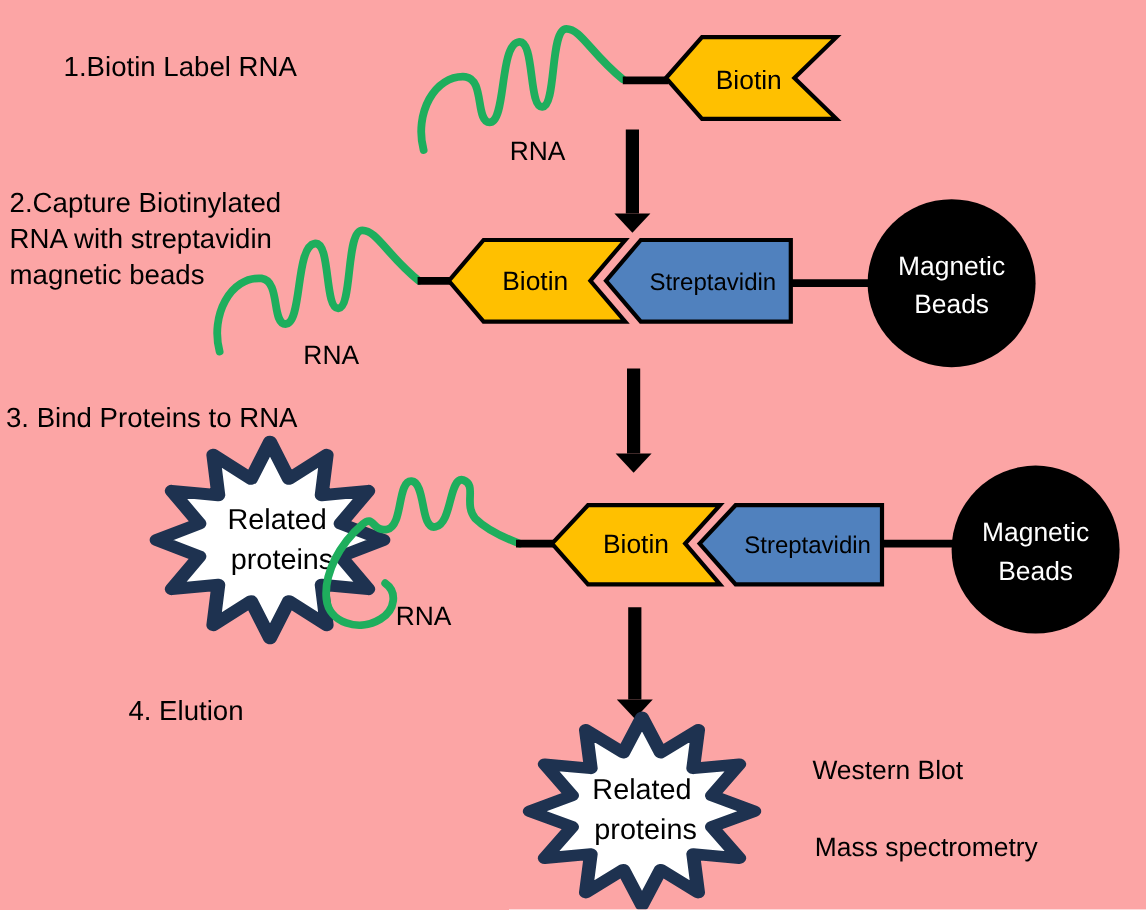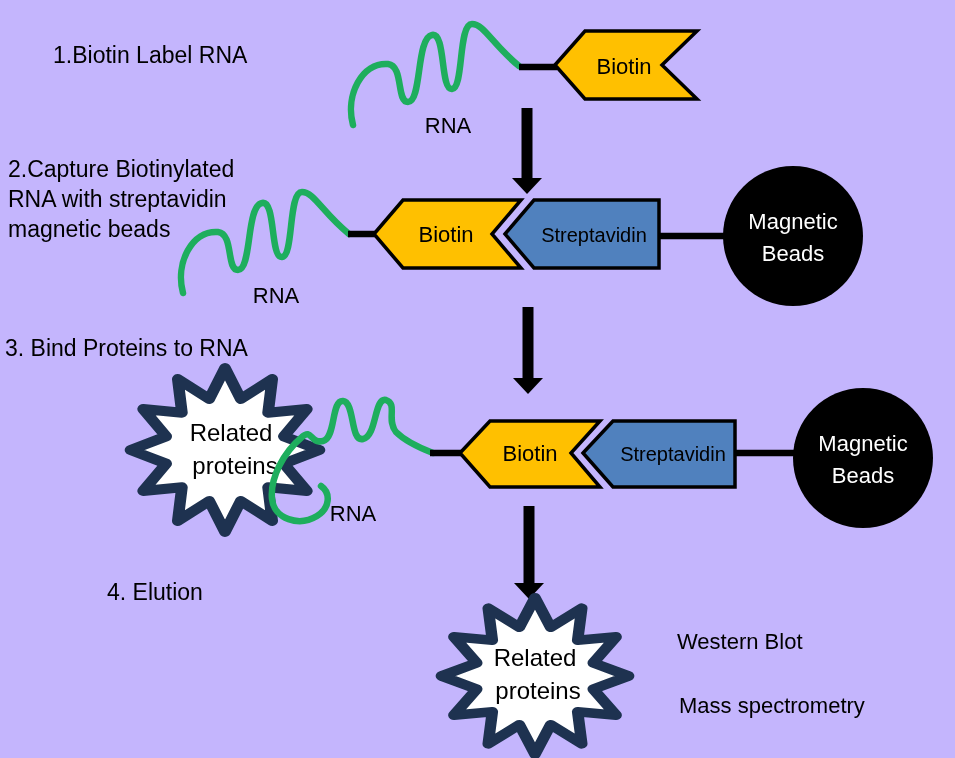--- a/index.html
+++ b/index.html
@@ -4,21 +4,21 @@
 <style>
   html, body {
     margin: 0;
     padding: 0;
     background: #ffffff;
   }
   .canvas-wrap {
     position: relative;
     width: 955px;
     height: 758px;
-    background: #c4b5fd;
+    background: #fca5a5;
     overflow: hidden;
     font-family: "Liberation Sans", sans-serif;
   }
   svg text {
     font-family: "Liberation Sans", sans-serif;
     fill: #000000;
   }
   .step-label   { font-size: 23px; }
   .shape-label  { font-size: 22px; }
   .strep-label  { font-size: 20px; }

